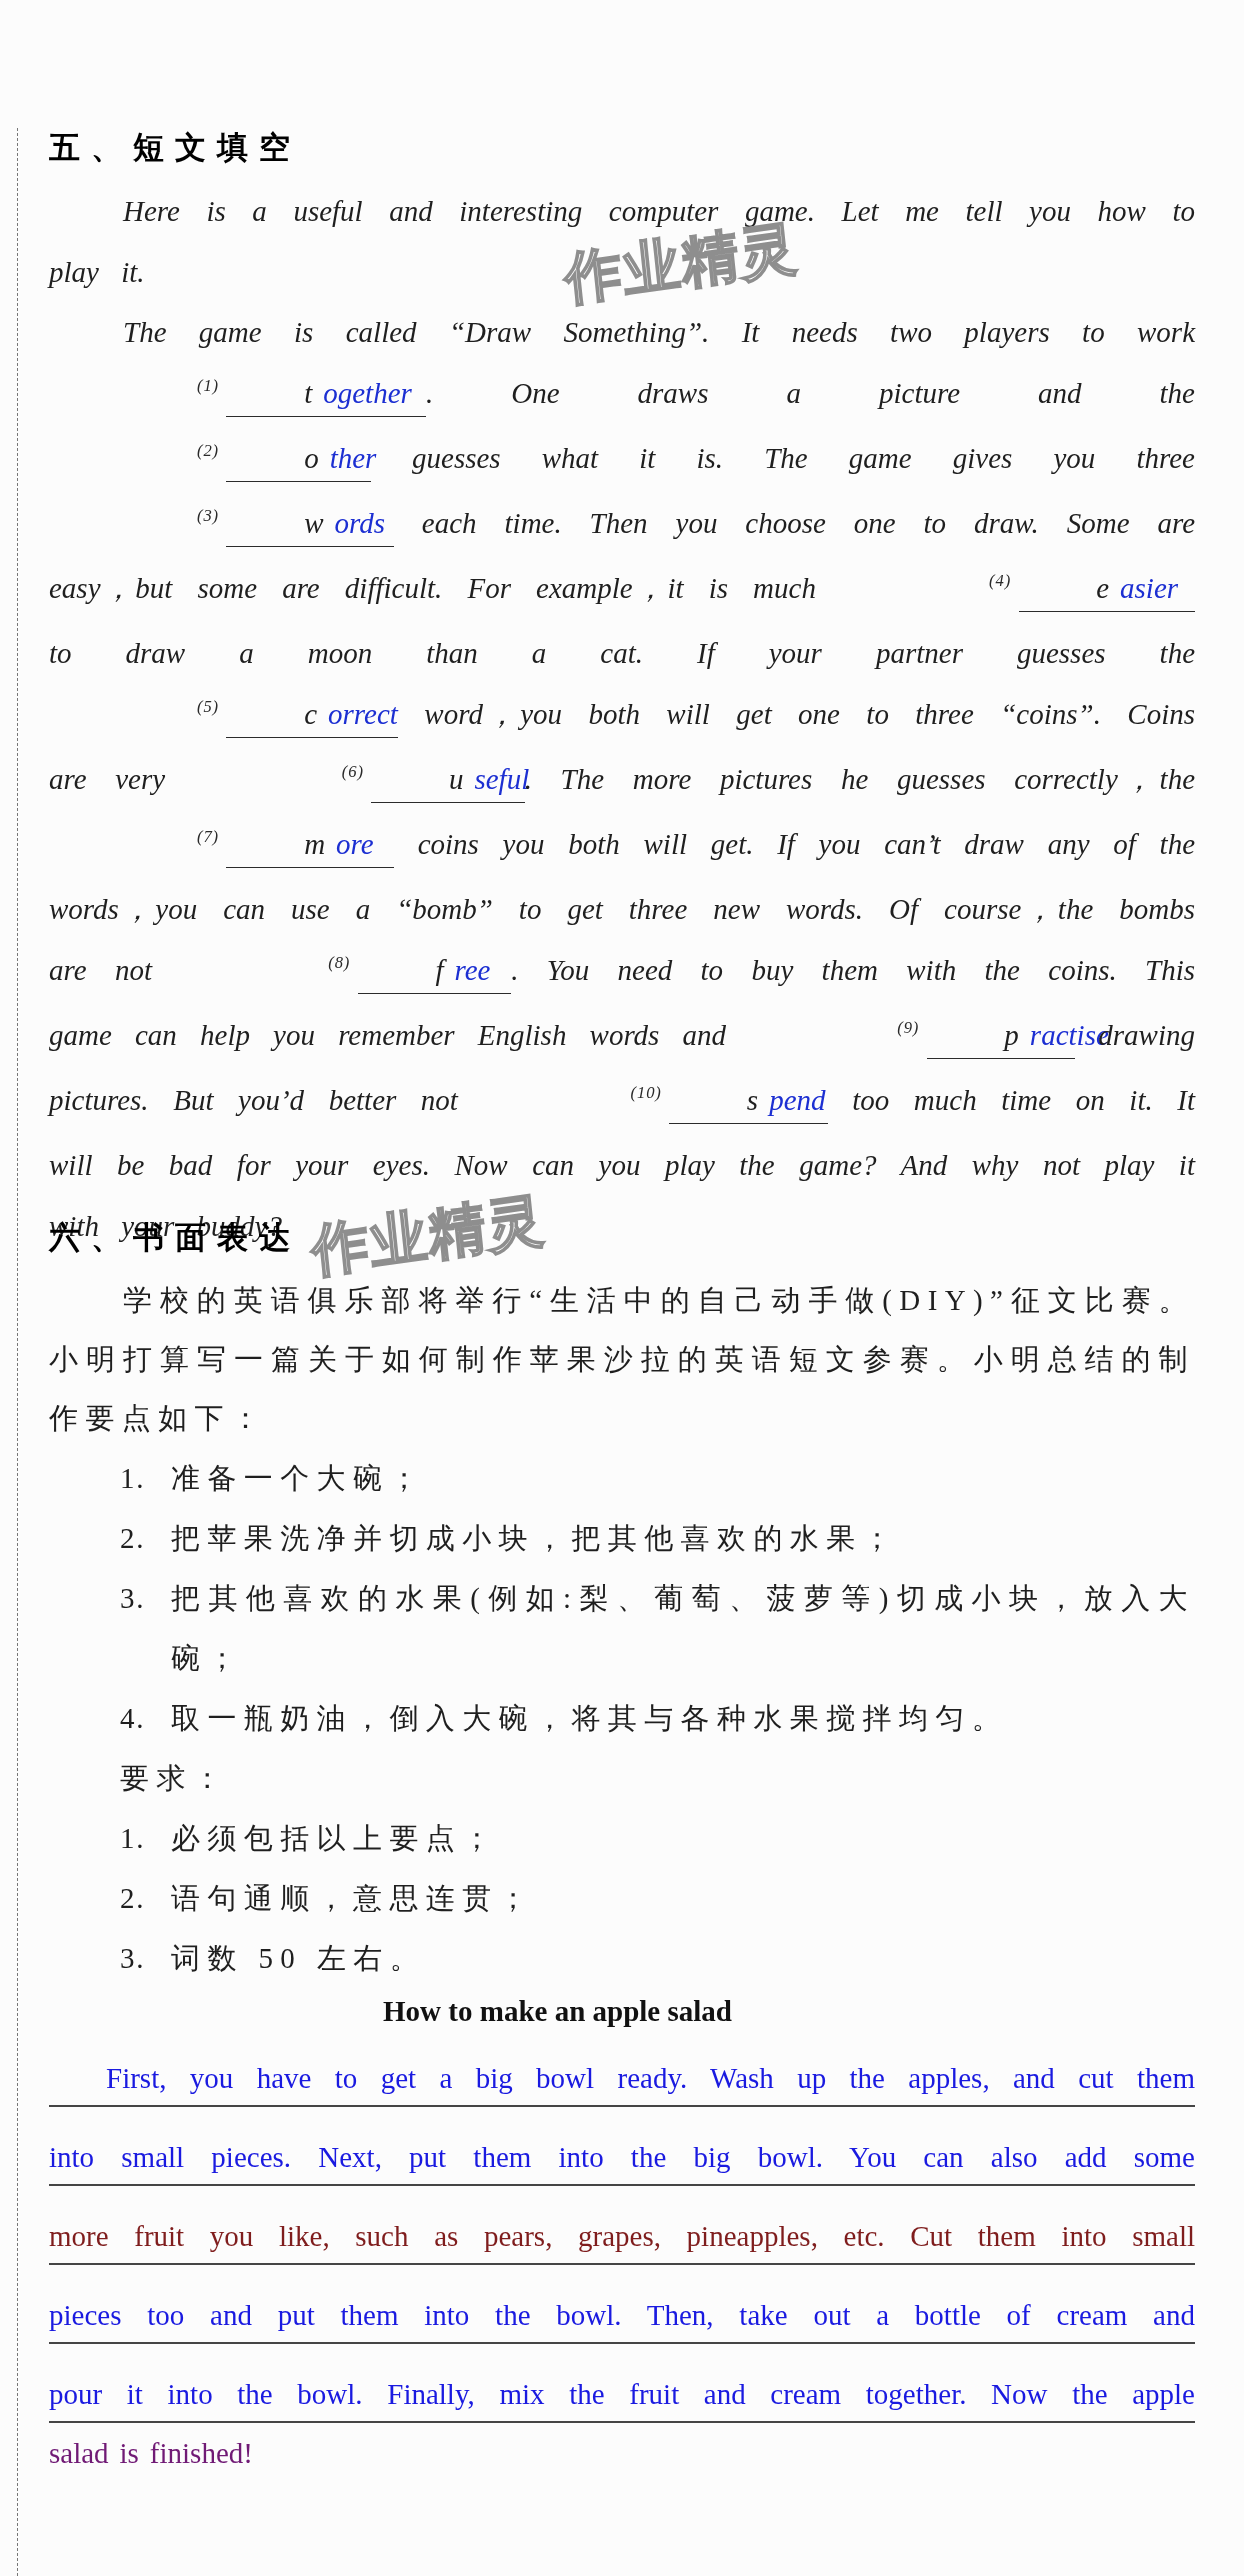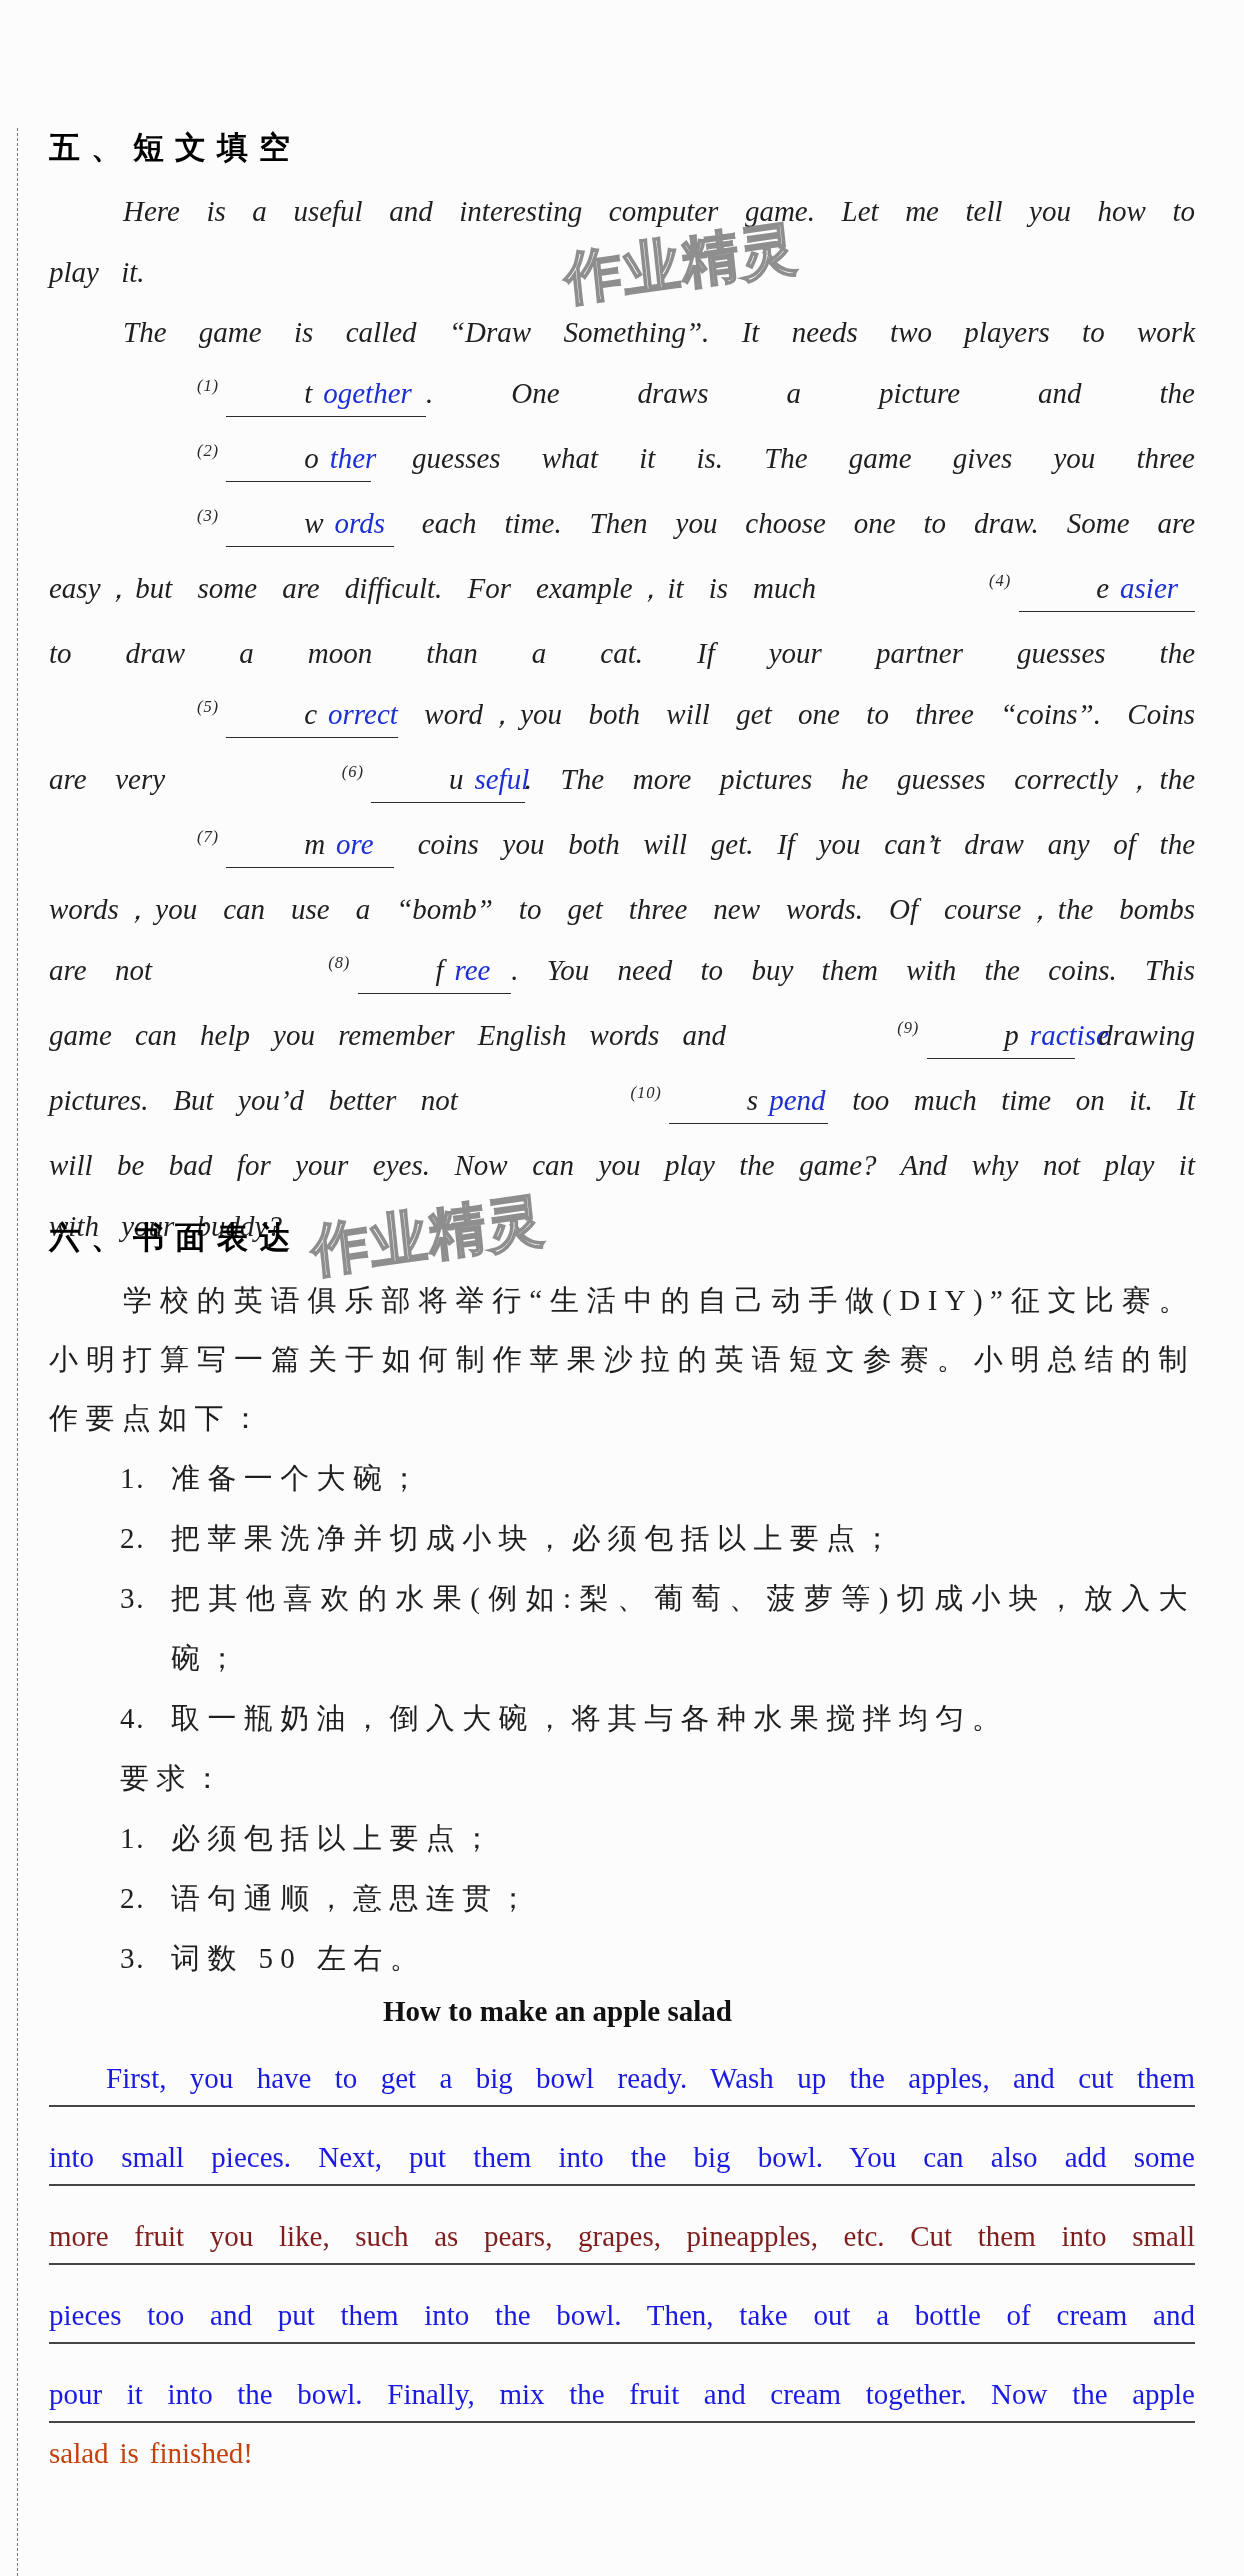--- a/index.html
+++ b/index.html
@@ -109,21 +109,21 @@
 
 <div class="abs cn-para cn-indent" style="left:49px;top:1271px;">学校的英语俱乐部将举行“生活中的自己动手做(DIY)”征文比赛。小明打算写一篇关于如何制作苹果沙拉的英语短文参赛。小明总结的制作要点如下：</div>
 
 <div class="abs cn-list" style="left:120px;top:1448px;" id="writing-lists">
     <div class="list-item">
       <span class="item-num">1.</span>
       <span class="item-text">准备一个大碗；</span>
     </div>
     <div class="list-item">
       <span class="item-num">2.</span>
-      <span class="item-text">把苹果洗净并切成小块，必须包括以上要点；</span>
+      <span class="item-text">把苹果洗净并切成小块，把其他喜欢的水果；</span>
     </div>
     <div class="list-item">
       <span class="item-num">3.</span>
       <span class="item-text">把其他喜欢的水果(例如:梨、葡萄、菠萝等)切成小块，放入大碗；</span>
     </div>
     <div class="list-item">
       <span class="item-num">4.</span>
       <span class="item-text">取一瓶奶油，倒入大碗，将其与各种水果搅拌均匀。</span>
     </div>
     <div class="req-label">要求：</div>
@@ -153,16 +153,16 @@
     <div class="essay-row">
       <span class="essay-line-text" style="color: #7f1d1d;">more fruit you like, such as pears, grapes, pineapples, etc. Cut them into small</span>
     </div>
     <div class="essay-row">
       <span class="essay-line-text" style="color: rgb(26, 26, 224);">pieces too and put them into the bowl. Then, take out a bottle of cream and</span>
     </div>
     <div class="essay-row">
       <span class="essay-line-text" style="color: rgb(26, 26, 224); margin-top: 48px;">pour it into the bowl. Finally, mix the fruit and cream together. Now the apple</span>
     </div>
     <div class="essay-row last">
-      <span class="essay-line-text" style="color: #c2410c;">salad is finished!</span>
+      <span class="essay-line-text" style="color: #701a75;">salad is finished!</span>
     </div>
   </div>
 
 
 </body></html>

